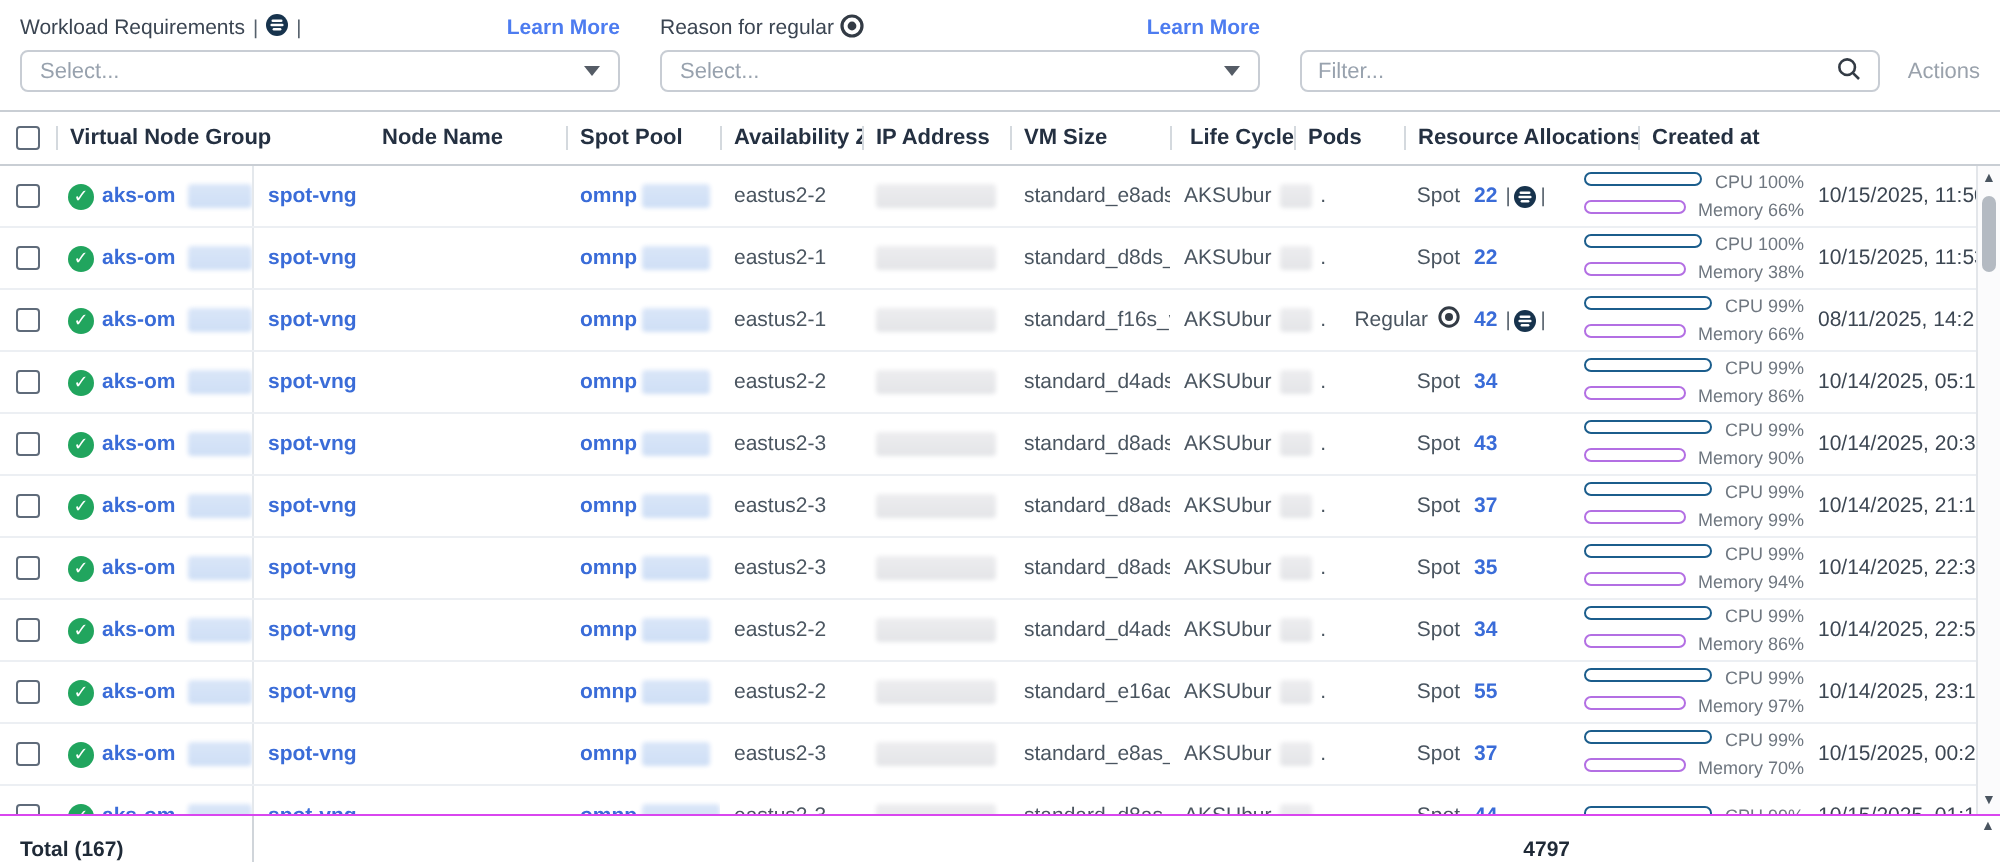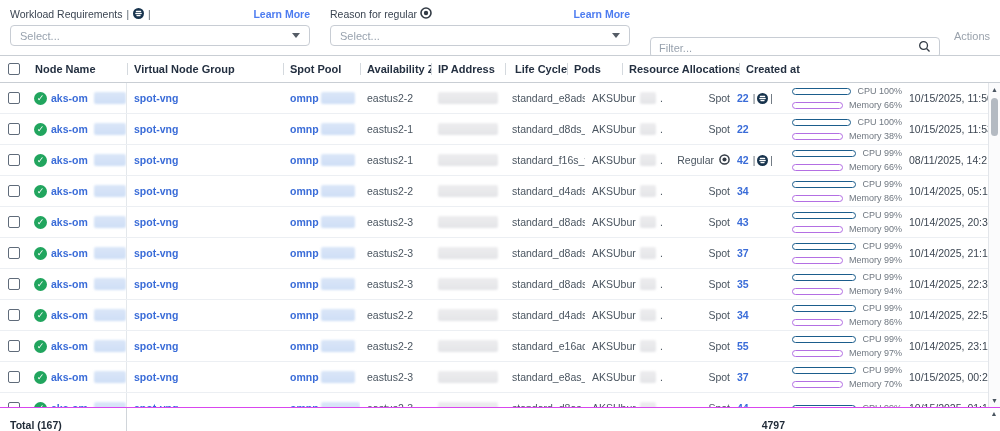--- a/index.html
+++ b/index.html
@@ -12,21 +12,21 @@
   .topbar { height:55px; padding:7px 10px 0 10px; display:flex; background:#fff; }
   .group { width:300px; margin-right:20px; }
   .lblrow { display:flex; justify-content:space-between; align-items:center; height:14px; margin-bottom:4px;gap:15px; }
   .flabel { font-size:10.5px; color:#3b4552; display:flex; align-items:center; gap:3px; }
   .pipe { color:#55606b; font-size:10px; margin:0 1px; }
   .learn { font-size:10.5px; color:#4d7cf0; font-weight:bold; cursor:pointer; }
   .sel { height:21px; border:1px solid #c8cdd4; border-radius:4px; background:#fff;
          display:flex; align-items:center; justify-content:space-between; padding:0 9px; color:#98a2ae; }
   .caret { width:0; height:0; border-left:4px solid transparent; border-right:4px solid transparent; border-top:5px solid #555c66; }
   .filterwrap { flex:1; display:flex; }
-  .filterbox { margin-top:30px; flex:1; height:21px; border:1px solid #c8cdd4; border-radius:4px;
+  .filterbox { margin-top:18px; flex:1; height:21px; border:1px solid #c8cdd4; border-radius:4px;
                display:flex; align-items:center; padding:0 8px; background:#fff; }
   .filterbox input { flex:1; border:none; outline:none; font-family:inherit; font-size:11px; color:#3b4552; background:transparent; }
   .filterbox input::placeholder { color:#98a2ae; }
   .actions { margin:18px 0 0 14px; height:21px; display:flex; align-items:center; color:#9aa2ac; font-size:11px; white-space:nowrap; cursor:default; }
   
   .table { position:relative; border-top:1px solid #c9ced4; }
   .thead { display:flex; height:27px; align-items:center; border-bottom:1px solid #c9ced4; background:#fff; }
   .th { position:relative; height:100%; display:flex; align-items:center; padding-left:7px;
         font-weight:bold; color:#243041; font-size:11px; white-space:nowrap; overflow:hidden; }
   .th.divl:before { content:''; position:absolute; left:0; top:7px; bottom:7px; width:1px; background:#d4d9de; }
@@ -51,21 +51,21 @@
   .tr:last-child .r-node { width:62px; }
   .tr:last-child .r-pool { width:50px; }
   .osdot { margin-left:auto; padding-right:5px; color:#4a5560; }
   .lc { display:flex; align-items:center; gap:5px; }
   .podscell { gap:3px; }
   .podsnum { color:#3a6cd8; font-weight:bold; }
   .badge { display:flex; align-items:center; gap:1px; }
   .badge svg { display:block; }
   
   .bars { display:flex; flex-direction:column; gap:4px; width:100%; }
-  .barline { display:flex; align-items:center; }
+  .barline { display:flex; }
   .bar { width:88px; height:7px; border-radius:4px; border:1px solid #1b5d8c; background:#fff; overflow:hidden; }
   .bar .fill { height:100%; border-radius:3px; background:#1b5d8c; }
   .bar.mem { border-color:#b36fe3; }
   .bar.mem .fill { background:#8a0ad1; }
   .barlbl { font-size:9px; color:#6f7780; margin-left:6px; }
   .created { color:#3c4652; }
   
   .tfoot { height:36px; border-top:1px solid #d946ef; border-bottom:1px solid #c9ced4;
            display:flex; align-items:center; position:relative; background:#fff; }
   .totalcell { width:127px; height:100%; display:flex; align-items:center; padding-left:10px;
@@ -139,34 +139,37 @@
   </div>
   <div class="actions">Actions</div>
 </div>
 
 <div class="table">
   <div class="thead" id="header-row">
     <div class="th c0">
       <span class="cb"></span>
     </div>
 
-  <div class="th c1">
+  <div class="th c2 divl">
+        <span>Virtual Node Group</span>
+      </div>
+      <div class="th c1">
         <span>Node Name</span>
-      </div>
-      <div class="th c2 divl">
-        <span>Virtual Node Group</span>
       </div>
       <div class="th c3 divl">
         <span>Spot Pool</span>
       </div>
       <div class="th c4 divl">
         <span>Availability Zone</span>
       </div>
       <div class="th c5 divl">
         <span>IP Address</span>
+      </div>
+      <div class="th c6 divl">
+        <span>VM Size</span>
       </div>
       <div class="th c8 divl">
         <span>Life Cycle</span>
       </div>
       <div class="th c9 divl">
         <span>Pods</span>
       </div>
       <div class="th c10 divl">
         <span>Resource Allocations</span>
       </div>

